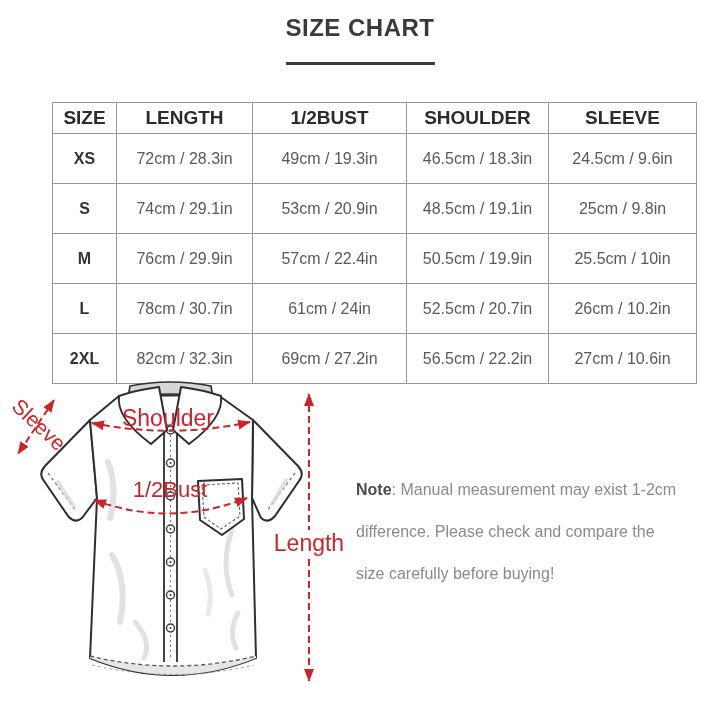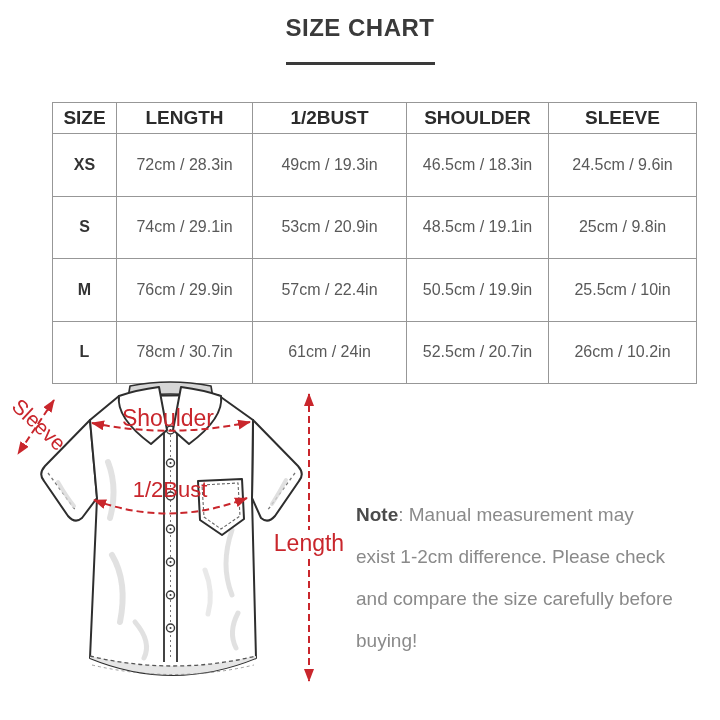--- a/index.html
+++ b/index.html
@@ -72,23 +72,23 @@
     left: 0px;
     top: 370px;
     width: 350px;
     height: 345px;
   }
 
   
   .note {
     position: absolute;
     left: 356px;
-    top: 494px;
+    top: 469px;
     width: 322px;
-    font-size: 19px;
+    font-size: 16px;
     line-height: 42px;
     color: #8a8a8a;
   }
   .note b {
     font-weight: bold;
     color: #4b4b4b;
   }
 </style>
 </head>
 <body>
@@ -137,20 +137,27 @@
         <td>57cm / 22.4in</td>
         <td>50.5cm / 19.9in</td>
         <td>25.5cm / 10in</td>
       </tr>
       <tr>
         <td class="size-col">L</td>
         <td>78cm / 30.7in</td>
         <td>61cm / 24in</td>
         <td>52.5cm / 20.7in</td>
         <td>26cm / 10.2in</td>
+      </tr>
+      <tr>
+        <td class="size-col">2XL</td>
+        <td>82cm / 32.3in</td>
+        <td>69cm / 27.2in</td>
+        <td>56.5cm / 22.2in</td>
+        <td>27cm / 10.6in</td>
       </tr>
     </tbody>
   </table>
 
   <svg class="diagram" viewBox="0 0 350 345" xmlns="http://www.w3.org/2000/svg">
     <defs>
       <marker id="arr" markerUnits="userSpaceOnUse" markerWidth="16" markerHeight="12" refX="12" refY="5" orient="auto-start-reverse">
         <path d="M0,0 L13,5 L0,10 Z" fill="#c9262c"></path>
       </marker>
     </defs>

